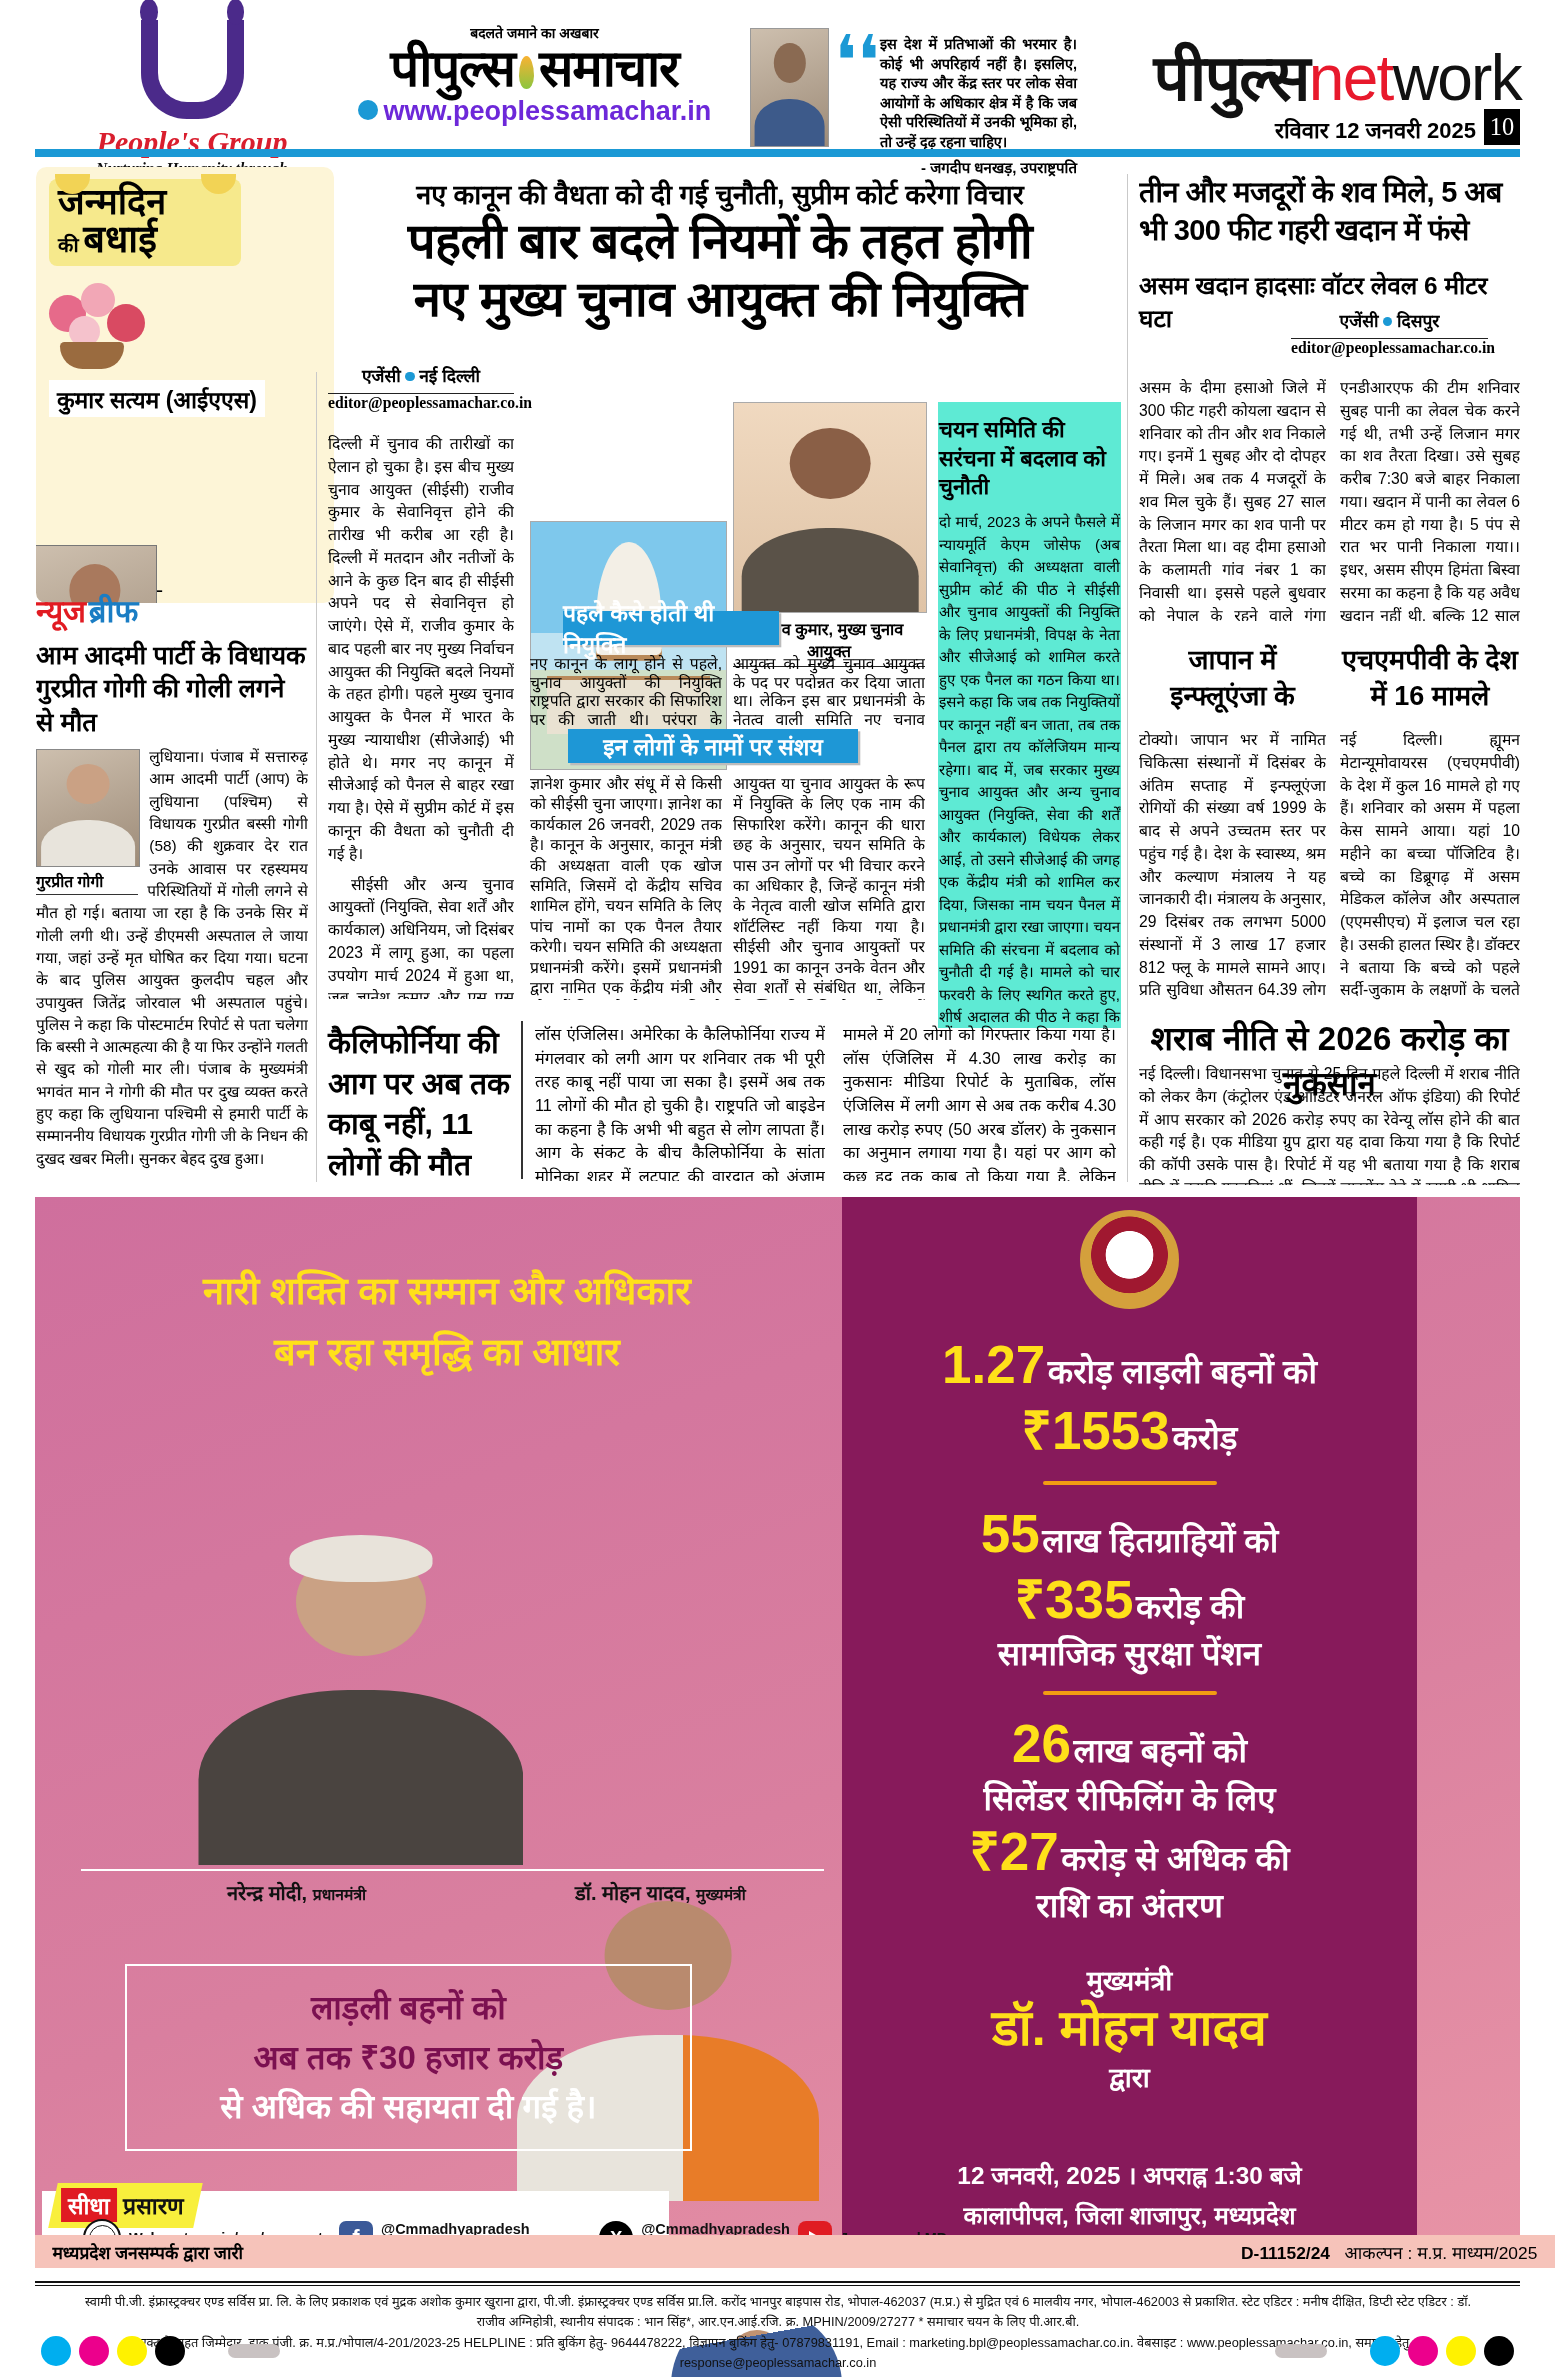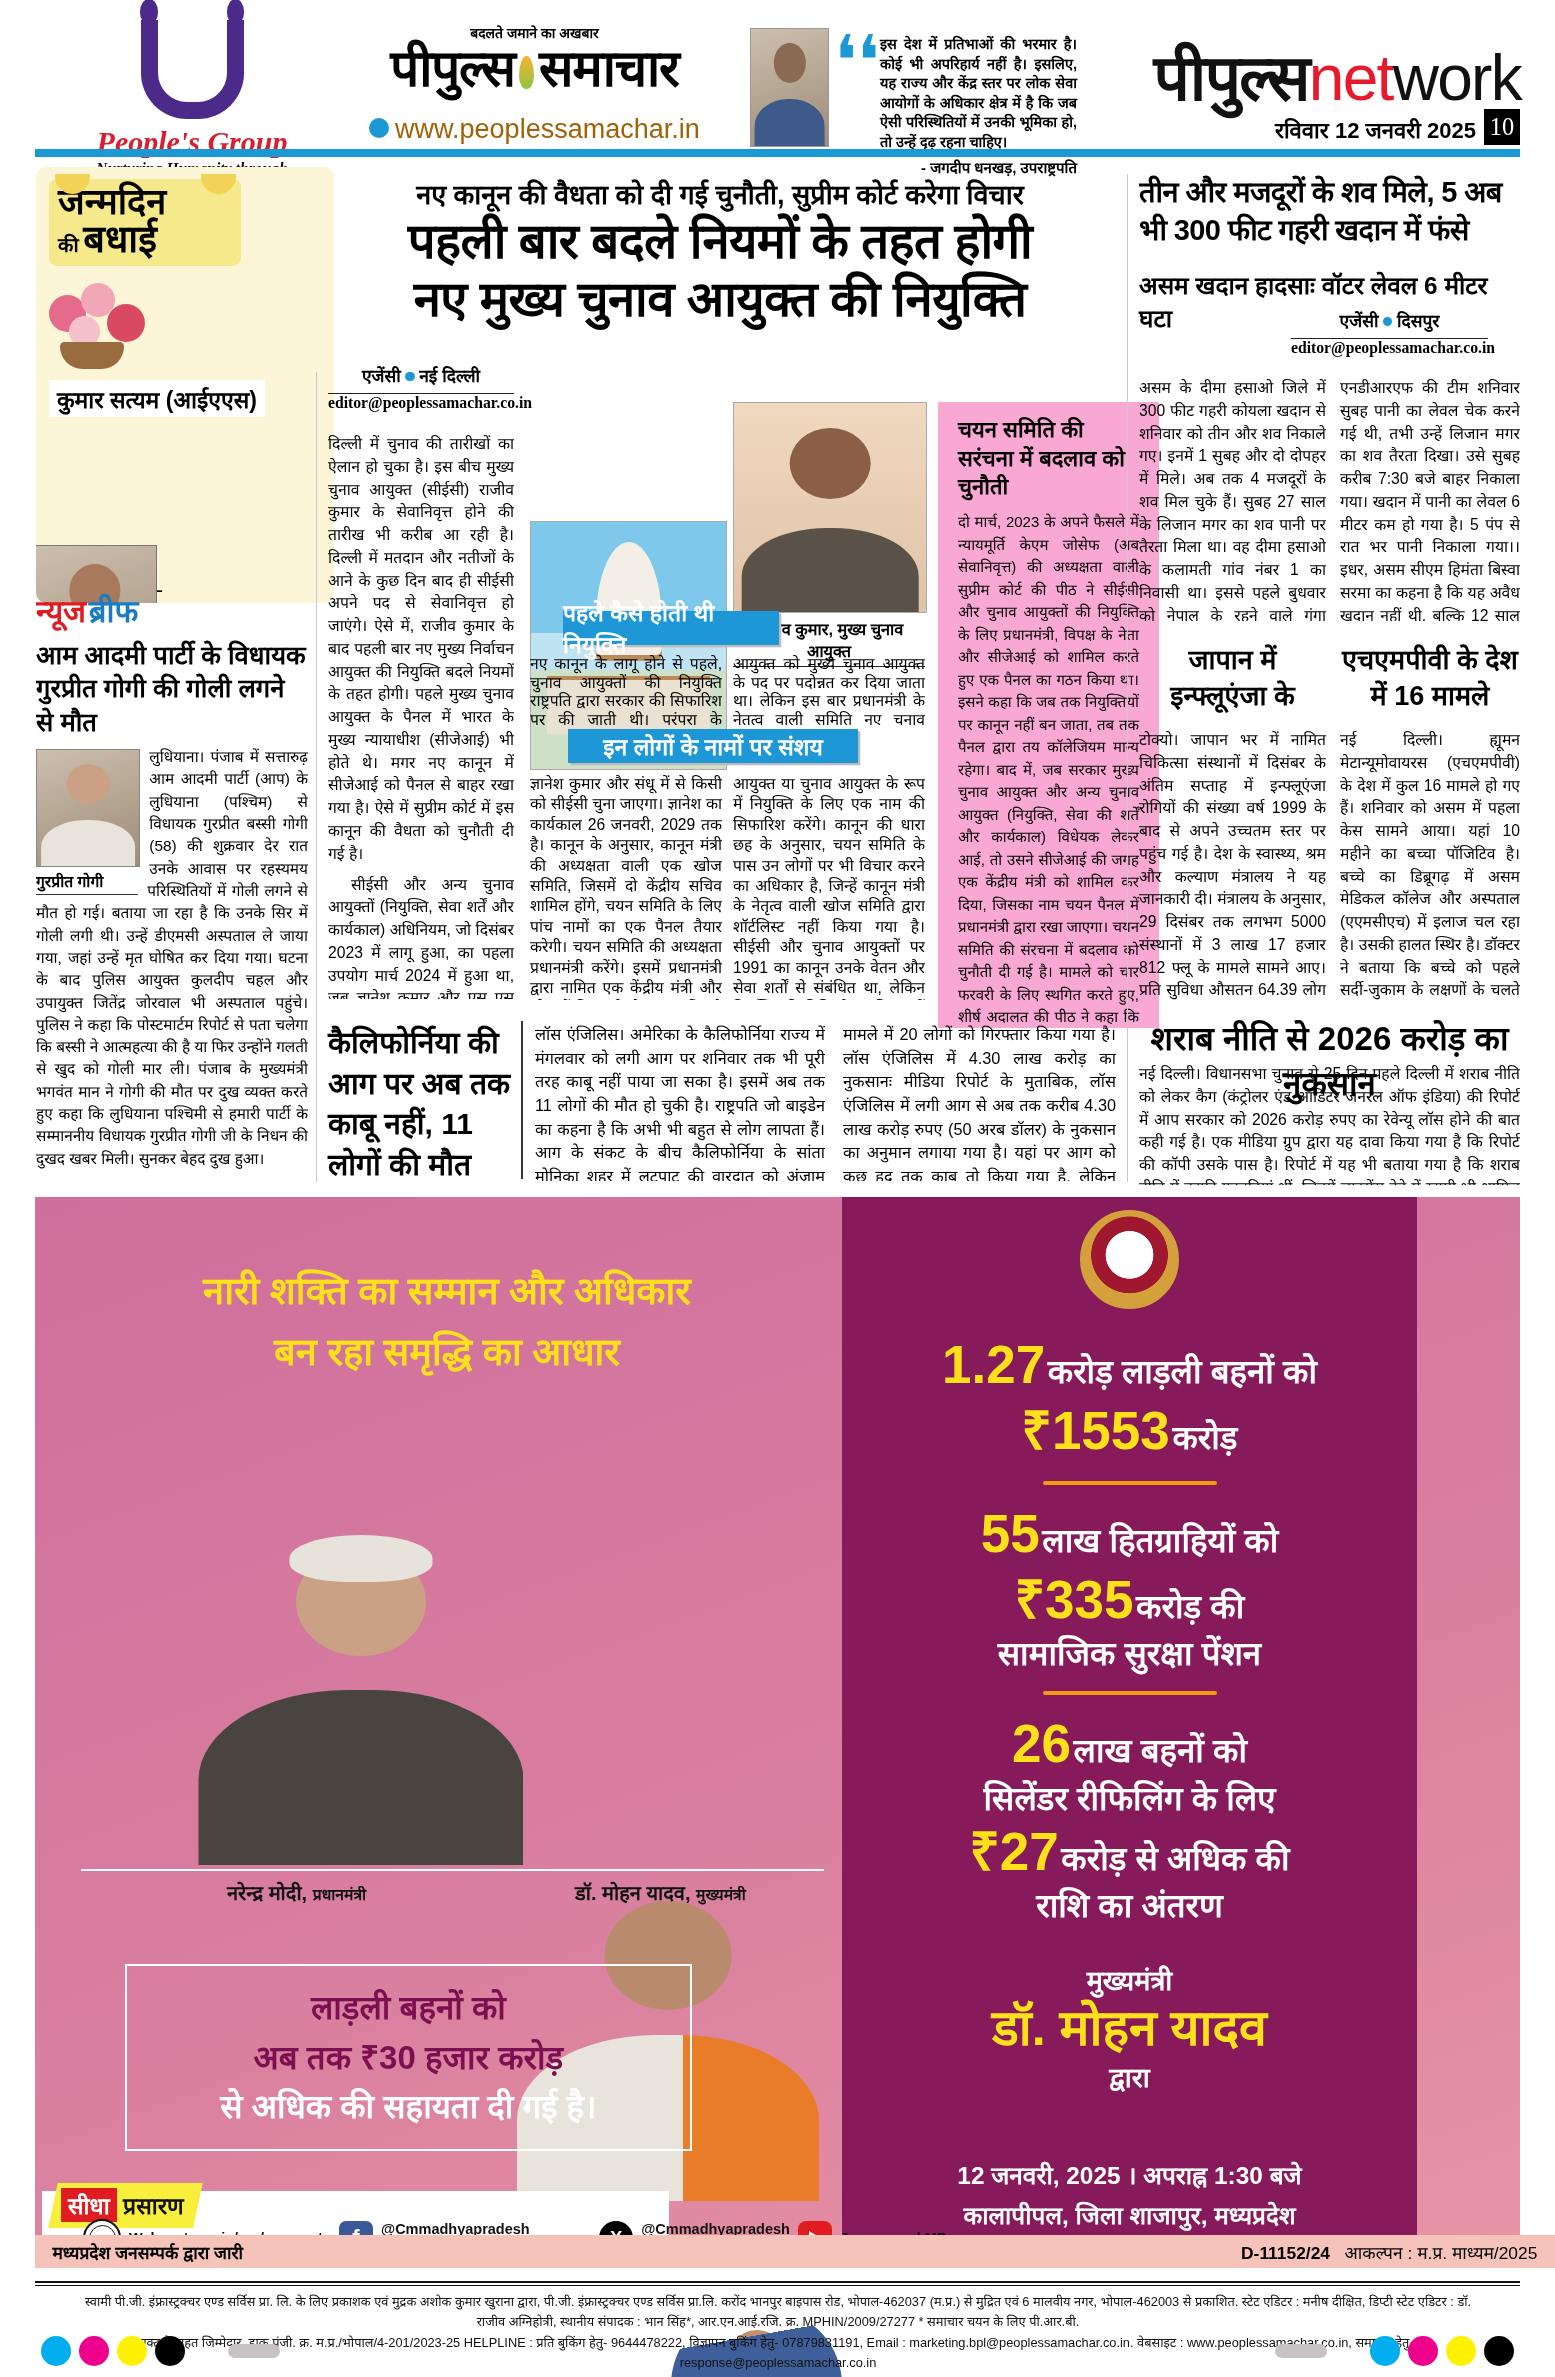--- a/index.html
+++ b/index.html
@@ -12,21 +12,21 @@
 
   
   .pg-u{width:69px;height:82px;border:17.4px solid #4b2a8a;border-top:none;border-radius:0 0 46px 46px;margin:0 auto;position:relative;}
   .pg-u:before,.pg-u:after{content:"";position:absolute;top:-21px;width:17.4px;height:25.6px;border-radius:50%;background:#4b2a8a;}
   .pg-u:before{left:-17.4px;} .pg-u:after{right:-17.4px;}
   .pg-name{font-family:"Liberation Serif",serif;font-style:italic;font-weight:bold;color:#d91e2e;font-size:30px;text-align:center;margin-top:5.8px;}
   .pg-tag{font-family:"Liberation Serif",serif;font-style:italic;font-weight:bold;color:#111;font-size:15.7px;text-align:center;line-height:1.25;}
   .sam-tag{font-size:14px;font-weight:bold;text-align:center;}
   .sam-title{font-size:51px;font-weight:bold;color:#000;text-align:center;line-height:1.05;letter-spacing:-1.2px;}
   .nib{display:inline-block;width:15px;height:33px;background:linear-gradient(#f9b233,#8bc53f);border-radius:50% 50% 50% 50%/60% 60% 40% 40%;vertical-align:middle;margin:0 4.6px;}
-  .sam-web{font-size:27px;color:#a16207;text-align:center;margin-top:18px;}
+  .sam-web{font-size:27px;color:#6d28d9;text-align:center;margin-top:0;font-weight:bold;}
   .webdot{display:inline-block;width:20px;height:20px;border-radius:50%;background:#1b99d5;margin-right:5.8px;}
   .photo{background:linear-gradient(160deg,#cdbfae,#9d8b78);}
   .portrait{position:relative;overflow:hidden;}
   .portrait .head{position:absolute;left:50%;top:12%;transform:translateX(-50%);width:42%;height:34%;border-radius:50%;background:#8a6a52;}
   .portrait .torso{position:absolute;left:50%;bottom:-8%;transform:translateX(-50%);width:92%;height:48%;border-radius:48% 48% 0 0;background:#3c4c66;}
   .quote-mark{color:#1b99d5;font-size:70px;line-height:0.6;font-family:"Liberation Serif",serif;}
   .vpq{font-size:14.5px;font-weight:bold;line-height:1.35;text-align:justify;}
   .vpq-att{font-size:15px;font-weight:bold;text-align:right;margin-top:4.6px;}
   .net-logo{font-size:64px;font-weight:bold;letter-spacing:-1.7px;white-space:nowrap;}
   .net-red{color:#e8192c;font-weight:normal;}
@@ -57,21 +57,21 @@
   .gogi-cap{float:left;clear:left;font-size:15.7px;font-weight:bold;width:102px;margin:1.2px 9.3px 4.6px 0;border-bottom:1.2px solid #333;}
 
   
   .kicker{font-size:27px;font-weight:bold;}
   .mainhead{font-size:49px;font-weight:bold;color:#000000;line-height:1.18;letter-spacing:-0.6px;}
   .byline{font-size:17.4px;font-weight:bold;text-align:center;}
   .byline .bdot{display:inline-block;width:9.3px;height:9.3px;border-radius:50%;background:#1b99d5;margin:0 4.6px 1.2px;vertical-align:middle;}
   .byline-mail{font-family:"Liberation Serif",serif;font-weight:bold;font-size:15.7px;text-align:center;border-top:1.7px solid #222;padding-top:0;margin-top:5.8px;}
   .bodytxt{font-size:15.7px;line-height:1.45;}
   .subheadbox{background:#1e97d6;color:#fff;font-size:23px;font-weight:bold;display:flex;align-items:center;justify-content:center;box-shadow:2.3px 2.3px 0 #bcbcbc;}
-  .graybox{background:#f9a8d4;padding:14px 20px;}
+  .graybox{background:#5eead4;padding:14px 1px;}
   .graybox h4{font-size:22px;font-weight:bold;margin:0 0 9.3px;line-height:1.3;}
   .graybox .gb{font-size:15px;line-height:1.5;}
   .caption{font-size:16.3px;font-weight:bold;text-align:center;}
   .sc-img{background:linear-gradient(#7ec8ec 0 45%,#bfe3f2 45% 60%,#cfe0c8 60% 100%);position:relative;overflow:hidden;border:0.6px solid #aaa;}
   .sc-dome{position:absolute;left:50%;top:8%;transform:translateX(-50%);width:34%;height:46%;background:#f3efe6;border-radius:50% 50% 8% 8%/70% 70% 6% 6%;box-shadow:0 5.8px 0 #b98a5a;}
   .sc-base{position:absolute;left:8%;bottom:14%;width:84%;height:22%;background:#e9e2d2;border-top:4.6px solid #b98a5a;}
 
   
   .vline{background:#c9c9c9;width:1.2px;}
   .vline-dark{background:#333;width:1.7px;}

